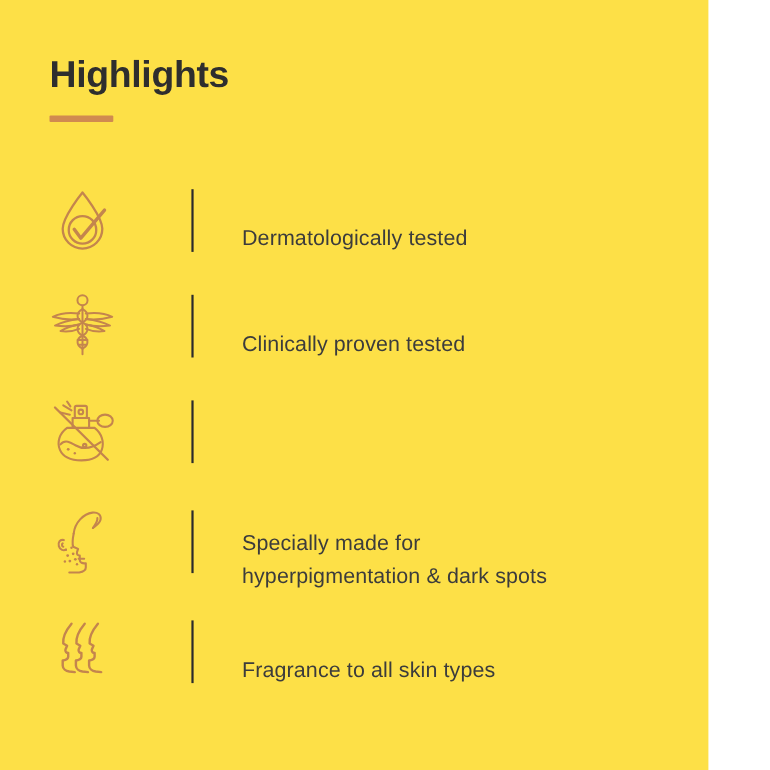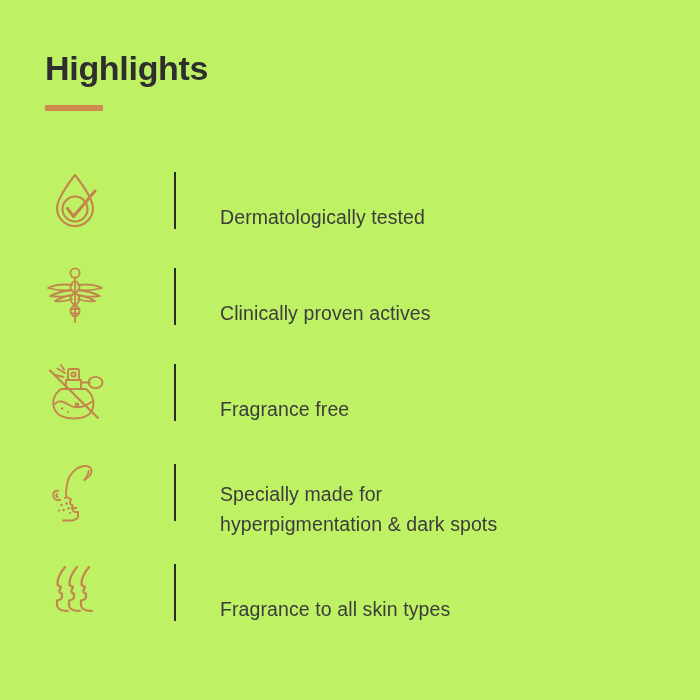--- a/index.html
+++ b/index.html
@@ -9,24 +9,24 @@
   body {
     width: 700px;
     height: 700px;
     background: #ffffff;
     font-family: "Liberation Sans", sans-serif;
     overflow: hidden;
   }
 
   .panel {
     position: relative;
-    width: 700px;
+    width: 644px;
     height: 700px;
     box-sizing: border-box;
-    background: #bef264;
+    background: #fde047;
   }
 
   
   .header {
     position: absolute;
     left: 45px;
     top: 50px;
   }
   .page-title {
     font-size: 34px;
@@ -152,21 +152,21 @@
 
             <path d="M24.5 44 L33.5 44"></path>
             <path d="M25.5 48.5 L32.5 48.5"></path>
           </svg>
         </span>
       </div>
       <div class="divider-cell">
         <div class="row-divider"></div>
       </div>
       <div class="label-cell">
-        <div class="row-label">Clinically proven actives</div>
+        <div class="row-label">Clinically proven tested</div>
       </div>
     </div>
 
     <div class="highlight-row">
       <div class="icon-cell">
         <span>
           <svg width="60" height="58" viewBox="0 0 60 58" fill="none" stroke="#c4854d" stroke-width="1.9" stroke-linecap="round" stroke-linejoin="round">
 
             <path d="M16 26 C9 31 6.5 39 9.5 46 C12.5 53 21 55.5 29 55.5
                      C37 55.5 45 53 47.5 46 C50 39 47.5 31 41 26 Z"></path>
@@ -189,23 +189,20 @@
             <path d="M20 10 L12.5 5.5"></path>
             <path d="M18.5 14 L10 12"></path>
             <path d="M19 6.5 L16 2"></path>
 
             <path d="M5 7.5 L53 55" stroke-width="2.1"></path>
           </svg>
         </span>
       </div>
       <div class="divider-cell">
         <div class="row-divider"></div>
-      </div>
-      <div class="label-cell">
-        <div class="row-label">Fragrance free</div>
       </div>
     </div>
 
     <div class="highlight-row row-tall">
       <div class="icon-cell">
         <span>
           <svg width="60" height="62" viewBox="0 0 60 62" fill="none" stroke="#c4854d" stroke-width="1.9" stroke-linecap="round" stroke-linejoin="round">
 
             <path d="M22 24 C23 14 31 6 39 5 C44 4.5 47 7 46.5 11
                      C46 15 42 17 39.5 19"></path>

